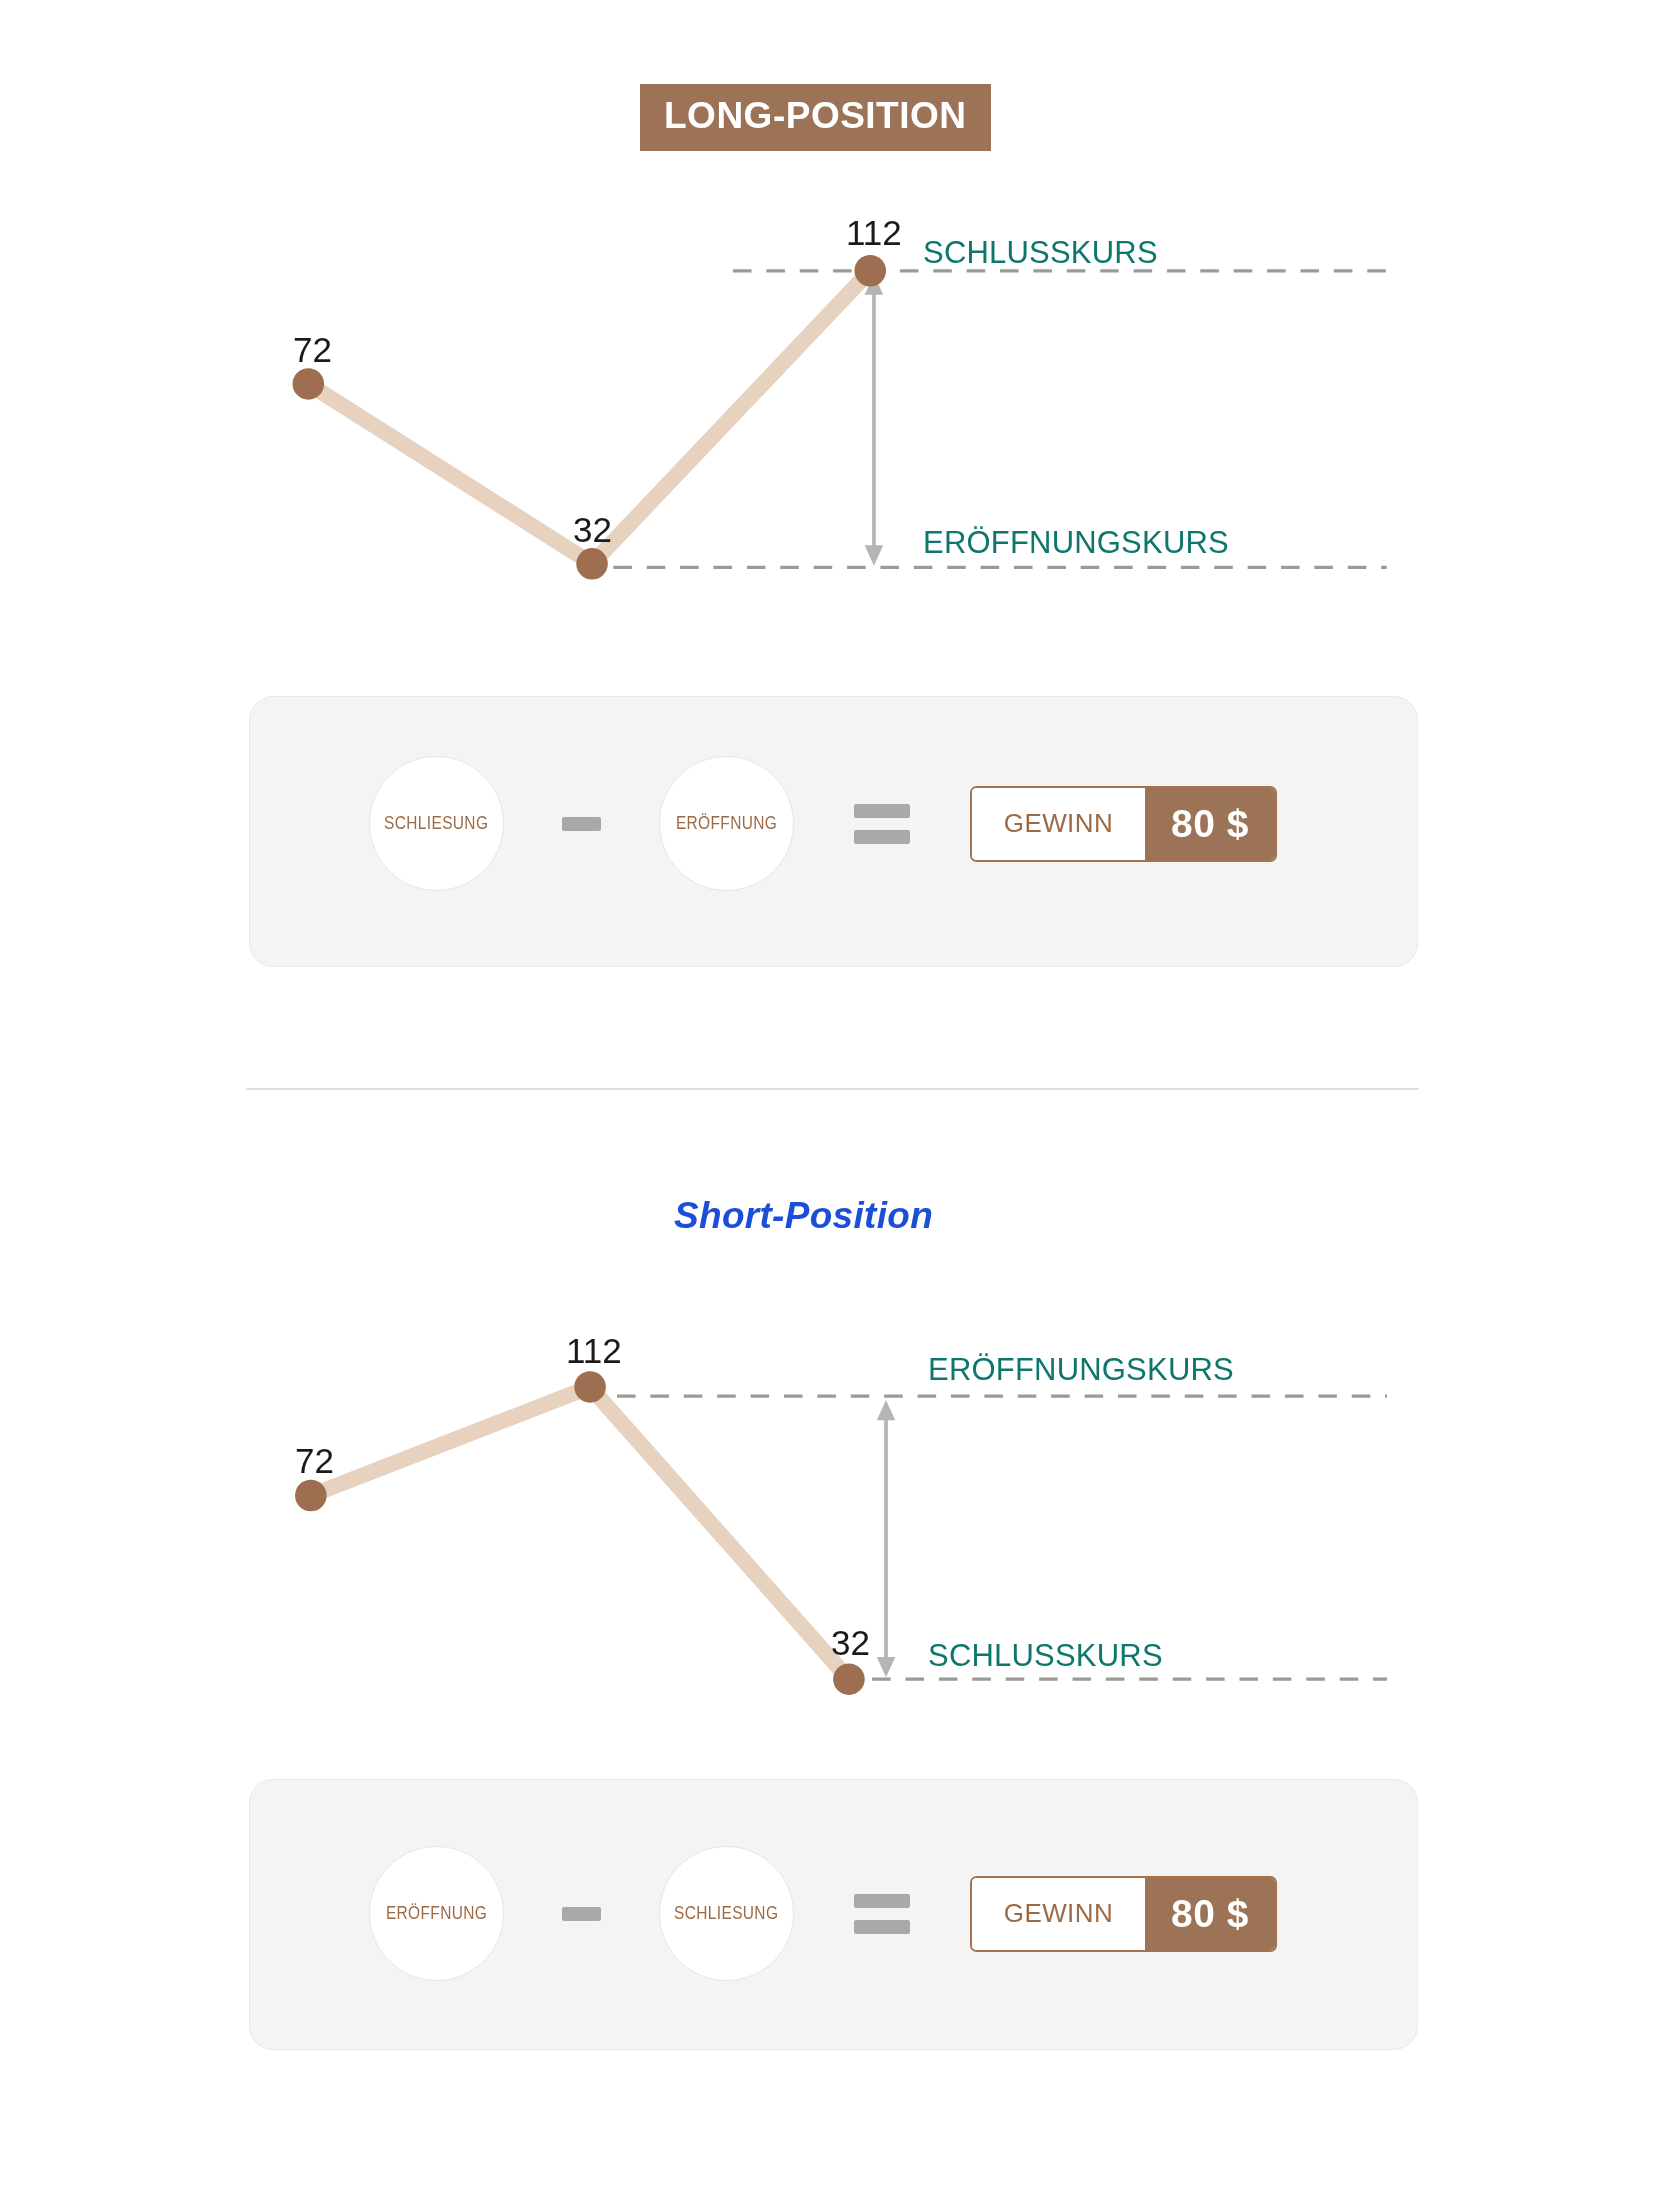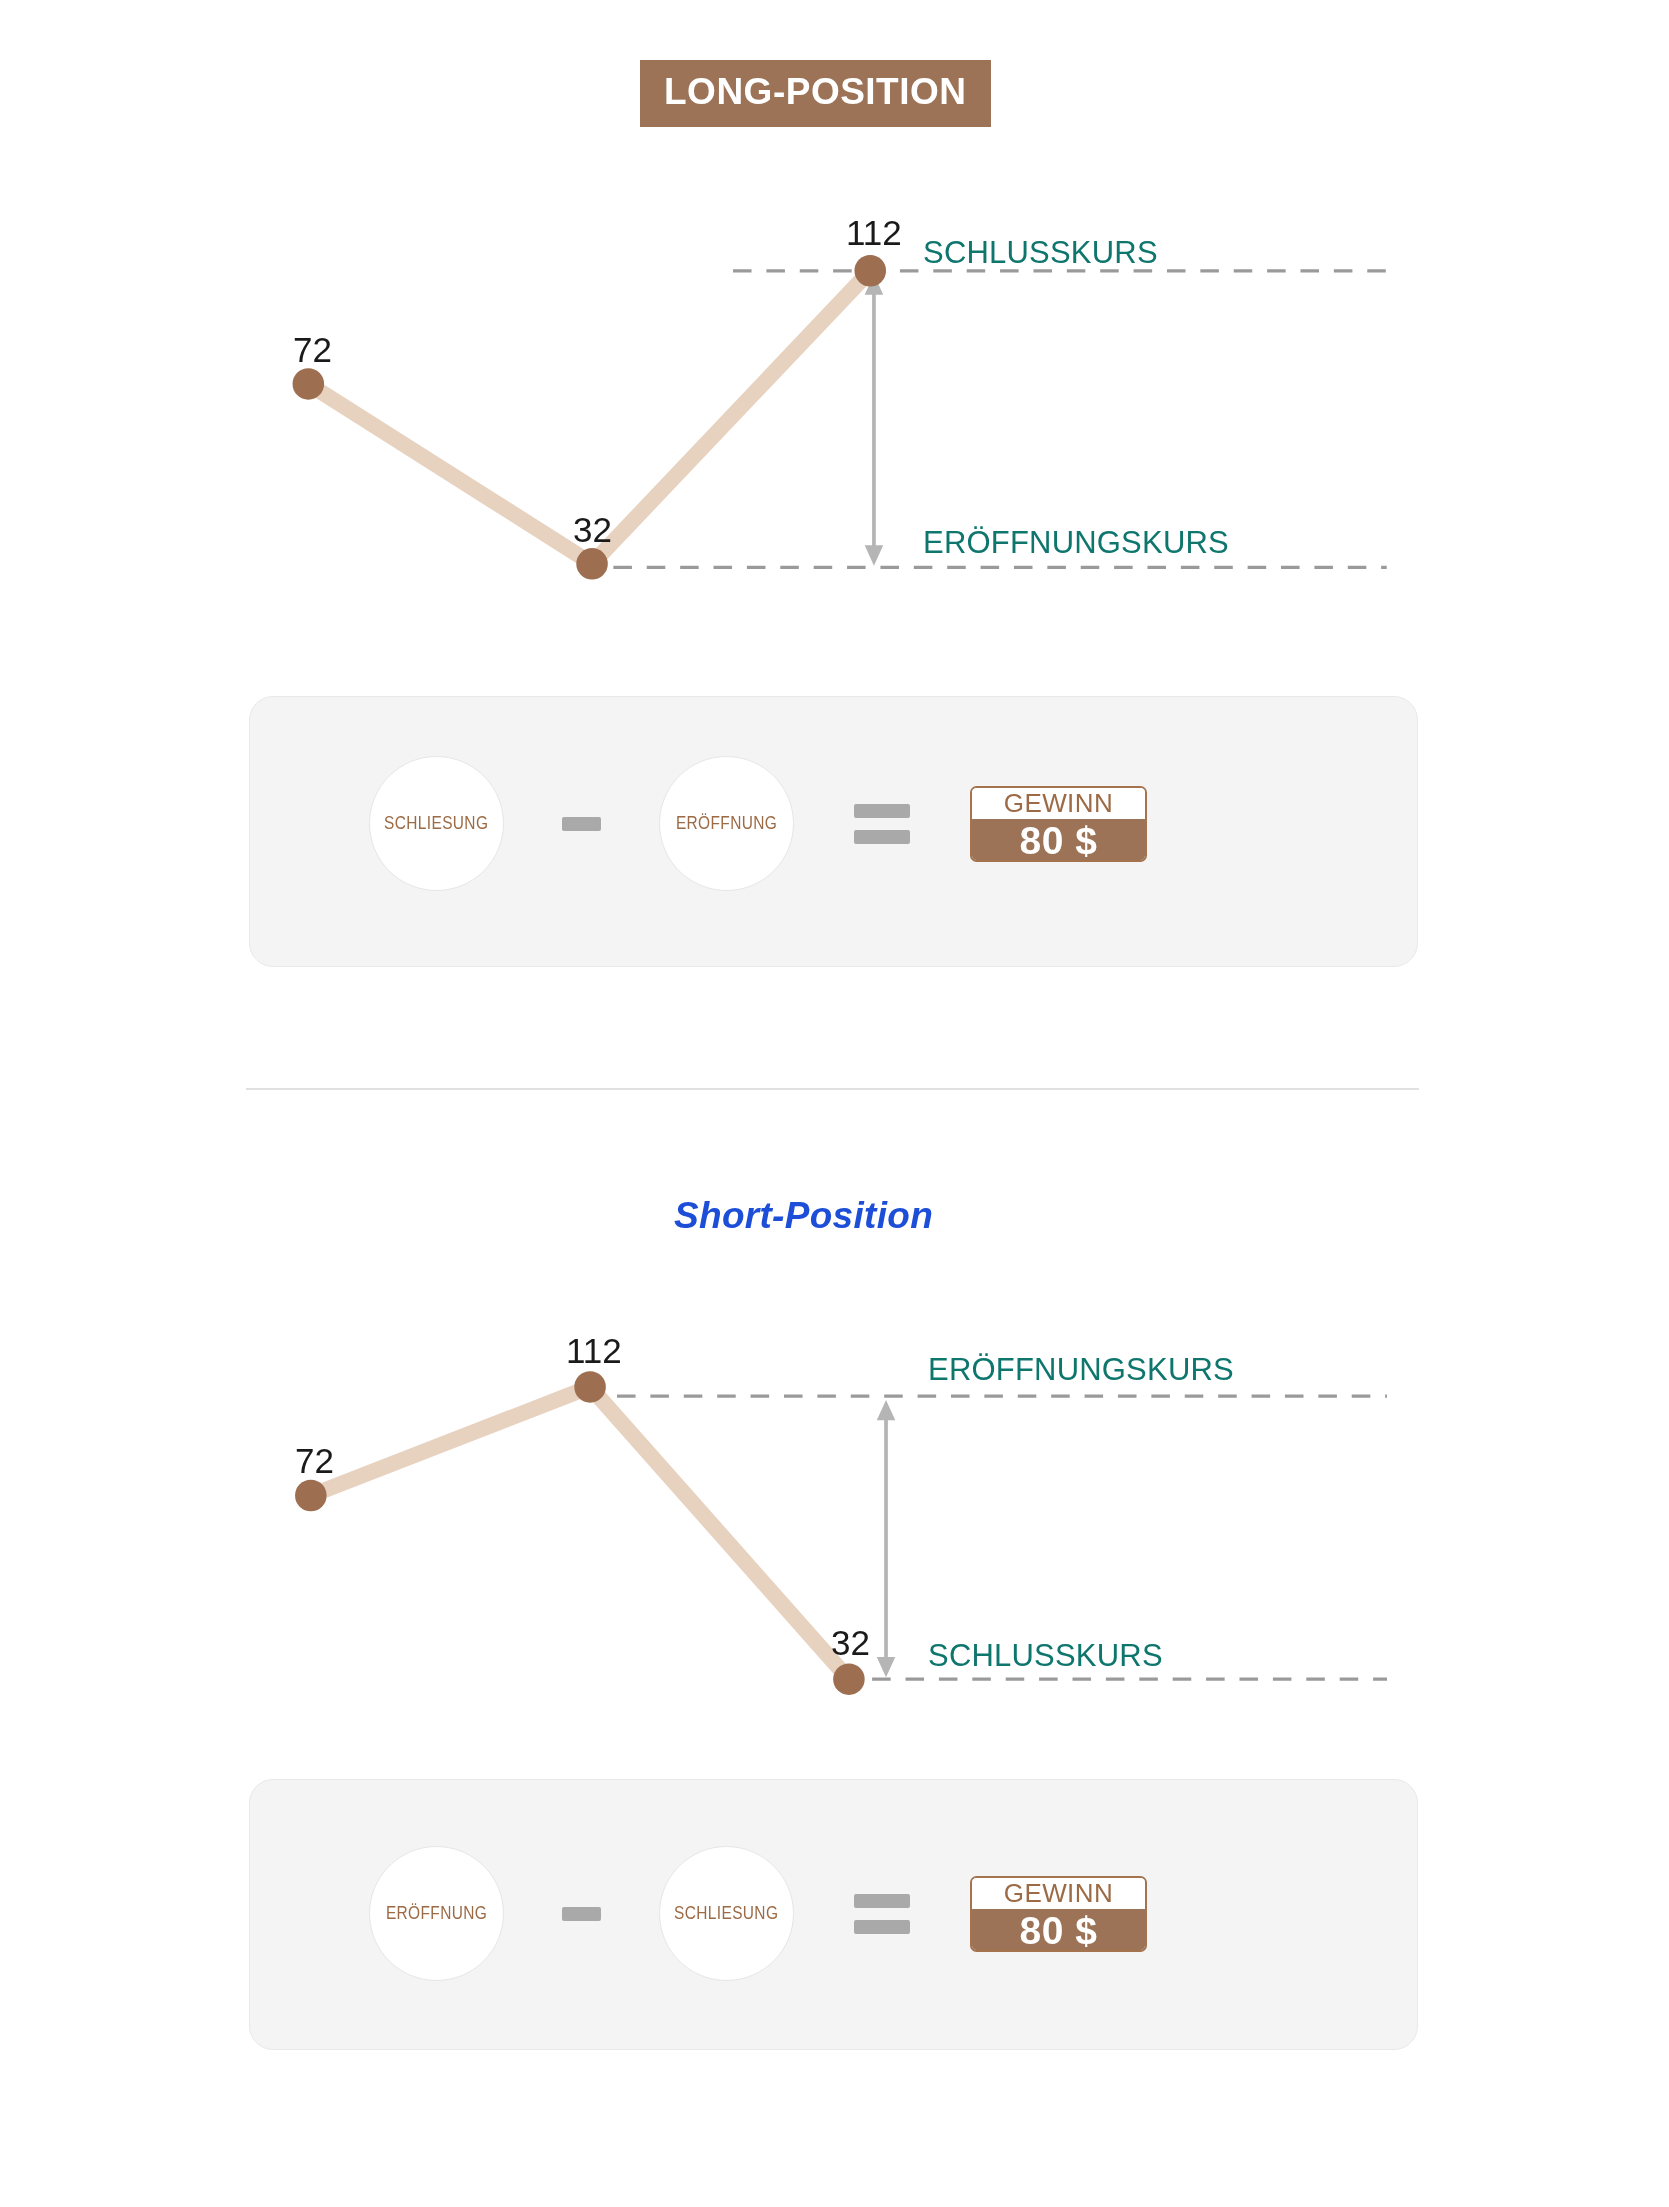--- a/index.html
+++ b/index.html
@@ -138,21 +138,20 @@
     border-radius: 1.9px;
   }
   .result-badge {
     display: flex;
     align-items: stretch;
     height: 76px;
     border-radius: 6.5px;
     overflow: hidden;
     border: 2.8px solid #a5734d;
     box-sizing: border-box;
-    flex-direction: column;
   }
   .result-label {
     background: #ffffff;
     color: #9c6a44;
     font-size: 26px;
     letter-spacing: 0.4px;
     display: flex;
     align-items: center;
     justify-content: center;
     padding: 0 32px;
@@ -170,21 +169,21 @@
     justify-content: center;
     padding: 0 26px;
     white-space: nowrap;
   }
 </style>
 </head>
 <body>
 
 <div class="page">
 
-  <div class="title-banner" style="left:640px; top:60px;">LONG-POSITION</div>
+  <div class="title-banner" style="left:640px; top:84px;">LONG-POSITION</div>
 
   <div class="chart" style="left:0; top:0;">
     <svg width="1670" height="1020" viewBox="0 0 1800 1100">
 
       <line x1="790" y1="292" x2="1495" y2="292" stroke="#9a9a9a" stroke-width="3.5" stroke-dasharray="20 16"></line>
 
       <line x1="625" y1="612" x2="1495" y2="612" stroke="#9a9a9a" stroke-width="3.5" stroke-dasharray="20 16"></line>
 
       <g>
         <line x1="942" y1="306" x2="942" y2="600" stroke="#b5b5b5" stroke-width="4"></line>

